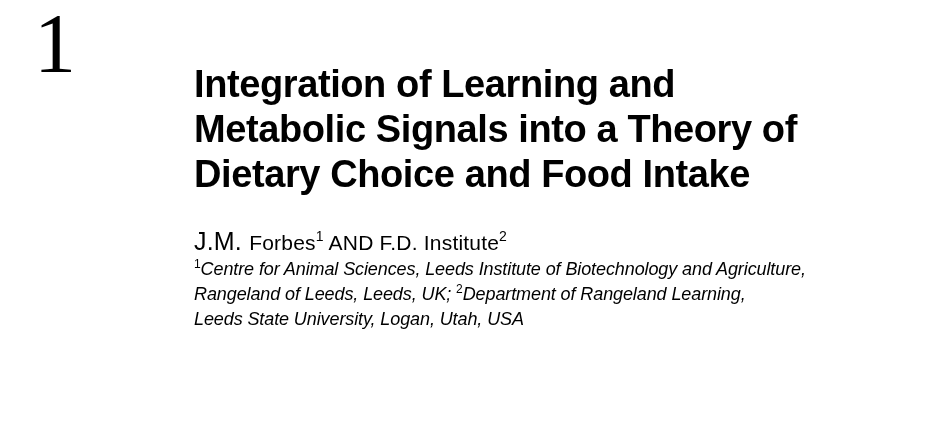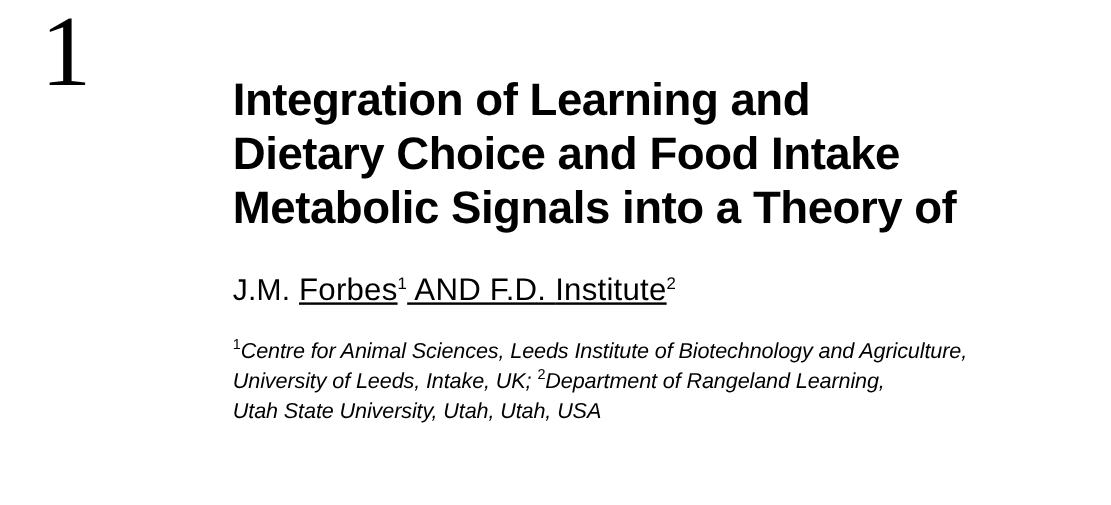--- a/index.html
+++ b/index.html
@@ -48,30 +48,28 @@
     white-space: nowrap;
   }
   .authors {
     margin-top: 30px;
     font-size: 25px;
     line-height: 28px;
     letter-spacing: 0.2px;
     white-space: nowrap;
   }
   .authors .sc {
-    font-size: 26px;
-    text-decoration: underline;
+    font-size: 21px;
   }
   .authors sup {
     font-size: 14px;
     vertical-align: super;
     line-height: 0;
   }
   .affiliations {
-    margin-top: 24px;
     font-style: italic;
     font-size: 18px;
     line-height: 25px;
     letter-spacing: -0.1px;
   }
   .affiliations .aff-line {
     display: block;
     white-space: nowrap;
   }
   .affiliations sup {
@@ -85,26 +83,26 @@
 <body>
 
 <div class="page">
 
   <div class="chapter-number">1</div>
 
   <div class="content">
 
     <h1 class="chapter-title">
       <span class="line">Integration of Learning and</span>
+      <span class="line">Metabolic Signals into a Theory of</span>
       <span class="line">Dietary Choice and Food Intake</span>
-      <span class="line">Metabolic Signals into a Theory of</span>
     </h1>
 
     <div class="authors"><span>J.M. </span><span class="sc">Forbes</span><sup>1</sup><span class="sc"> AND F.D. </span><span class="sc">Institute</span><sup>2</sup></div>
 
     <div class="affiliations">
       <span class="aff-line"><sup>1</sup><span>Centre for Animal Sciences, Leeds Institute of Biotechnology and Agriculture,</span></span>
-      <span class="aff-line"><span>University of Leeds, Intake, UK; </span><sup>2</sup><span>Department of Rangeland Learning,</span></span>
-      <span class="aff-line"><span>Utah State University, Utah, Utah, USA</span></span>
+      <span class="aff-line"><span>Rangeland of Leeds, Leeds, UK; </span><sup>2</sup><span>Department of Rangeland Learning,</span></span>
+      <span class="aff-line"><span>Leeds State University, Logan, Utah, USA</span></span>
     </div>
 
   </div>
 </div>
 
 </body></html>

